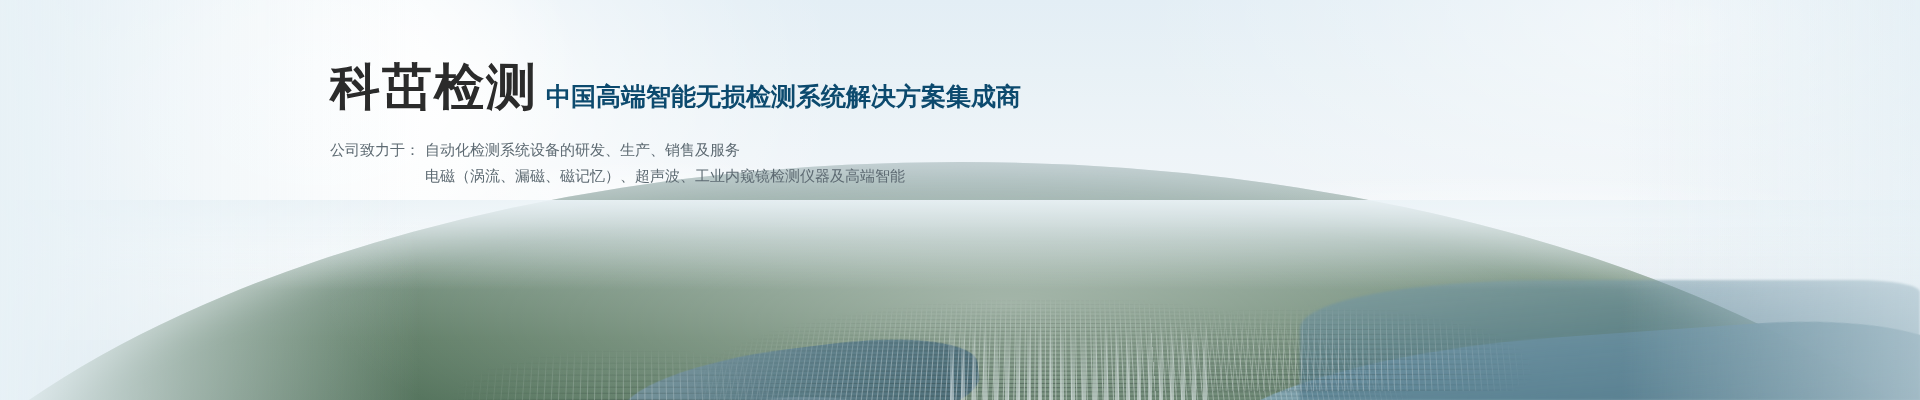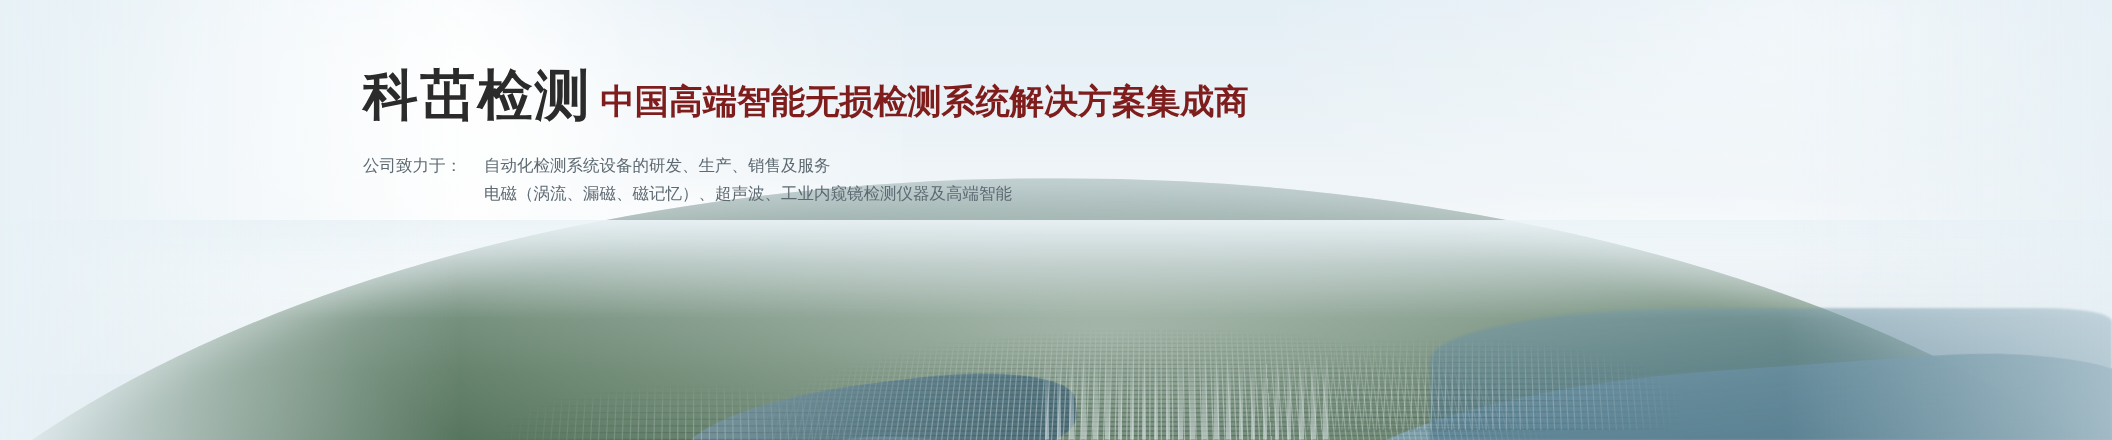--- a/index.html
+++ b/index.html
@@ -290,33 +290,33 @@
     font-family: "DejaVu Sans", "Liberation Sans", sans-serif;
     font-size: 50px;
     font-weight: 700;
     letter-spacing: 2px;
     color: #2b2b2b;
     line-height: 1.02;
     text-shadow: 0 1px 2px rgba(255,255,255,0.6);
   }
   .brand-slogan {
     font-family: "DejaVu Sans", "Liberation Sans", sans-serif;
-    font-size: 31px;
+    font-size: 25px;
     font-weight: 700;
     letter-spacing: 0px;
-    color: #7f1d1d;
+    color: #0c4a6e;
     line-height: 1.0;
     padding-bottom: 4px;
     margin-left: 2px;
   }
   .desc {
     margin-top: 24px;
     display: flex;
     align-items: flex-start;
-    gap: 20px;
+    gap: 5px;
     font-family: "DejaVu Sans", "Liberation Sans", sans-serif;
     font-size: 15px;
     color: #5d6a72;
     line-height: 1.75;
     white-space: nowrap;
   }
   .desc-label {
     color: #5d6a72;
     padding-top: 0px;
   }

